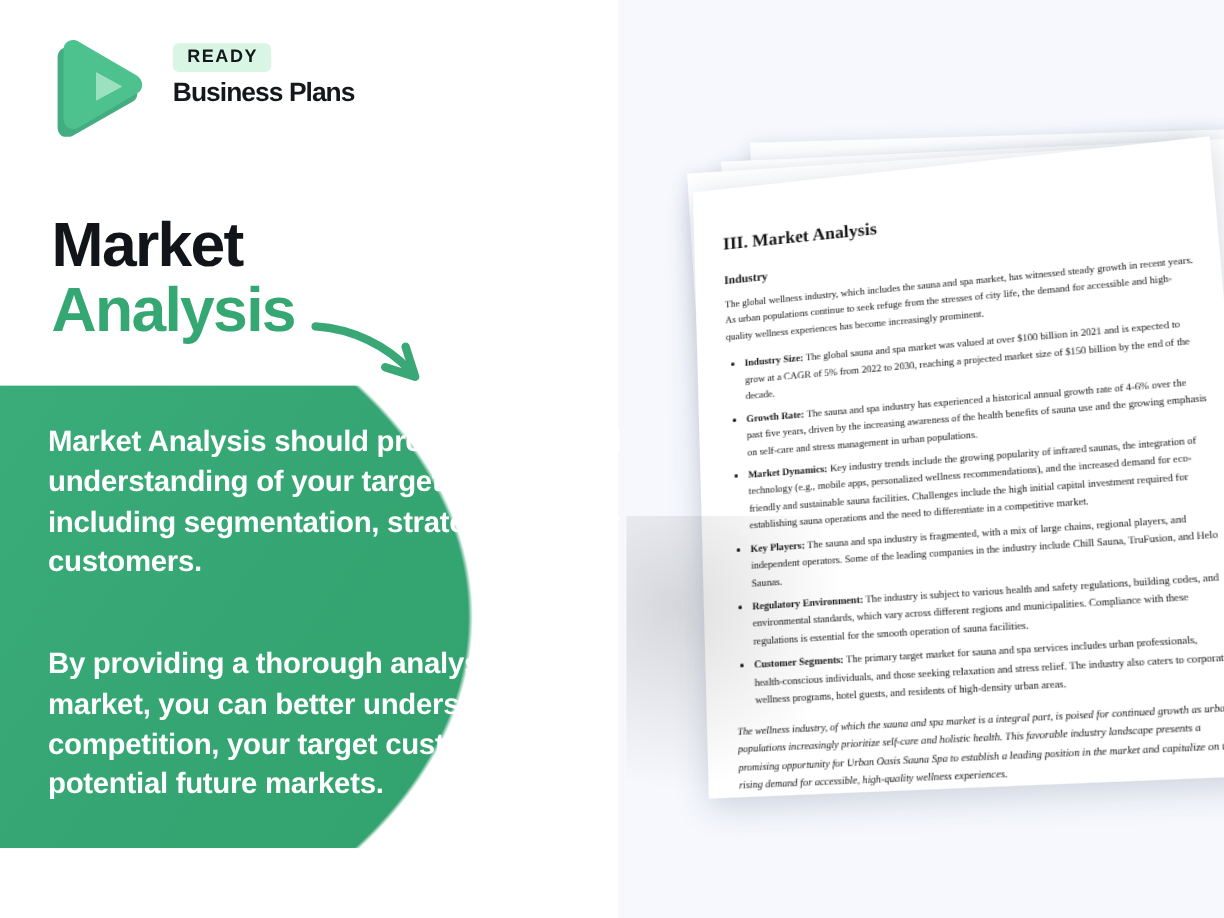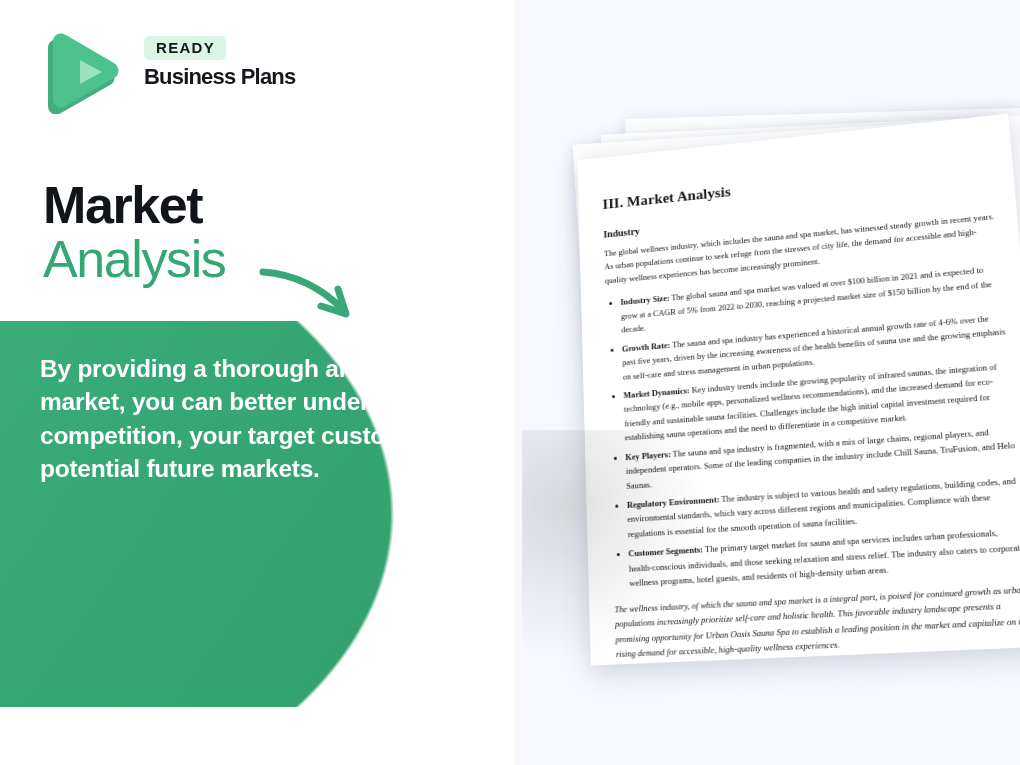--- a/index.html
+++ b/index.html
@@ -31,21 +31,21 @@
     letter-spacing:-0.8px;line-height:1.1;white-space:nowrap;
   }
 
   
   .headline{position:absolute;left:43px;top:178px;width:420px;}
   .headline .l1{
     font-size:52px;font-weight:bold;color:#111418;letter-spacing:-1.4px;
     line-height:1.04;display:block;
   }
   .headline .l2{
-    font-size:52px;font-weight:normal;color:#35a773;letter-spacing:-1.4px;
+    font-size:52px;font-weight:bold;color:#35a773;letter-spacing:-1.4px;
     line-height:1.04;display:block;
   }
   .arrow-deco{position:absolute;left:258px;top:262px;width:110px;height:62px;}
 
   
   .green-slab{
     position:absolute;left:0;top:321px;width:648px;height:386px;
     overflow:hidden;
   }
   .green-slab .fill{
@@ -146,20 +146,21 @@
       <path d="M5 10 C36 12 64 26 84 47" stroke="#3aa876" stroke-width="7" fill="none" stroke-linecap="round"></path>
       <path d="M63 44 L88 52 L80 27" fill="none" stroke="#3aa876" stroke-width="7" stroke-linecap="round" stroke-linejoin="round"></path>
     </svg>
   </div>
 
   <div class="green-slab">
     <div class="fill"></div>
   </div>
 
   <div class="slab-copy">
+    <p>Market Analysis should provide a detailed understanding of your target market, including segmentation, strategy, and key customers.</p>
     <p>By providing a thorough analysis of your market, you can better understand your competition, your target customers, and potential future markets.</p>
   </div>
 
   <div class="papers">
 
     <div class="sheet s4">
       <div class="ghost">growth in recent years. As urban populations continue to seek refuge from the stresses of city life, the demand for accessible and high-quality wellness experiences has become increasingly prominent. is expected to grow at a CAGR of 5% from 2022 to 2030, reaching a projected market size of $150 billion by the end of the decade. 4-6% over the past five years, driven by the increasing awareness of the health benefits of sauna use and the growing emphasis on self-care and stress management in urban populations. the integration of technology (e.g., mobile apps, personalized wellness recommendations), and the increased demand for eco-friendly and sustainable sauna facilities. Challenges include the high initial capital investment required for establishing sauna operations and the need to differentiate in a competitive market. players, and independent operators. Some of the leading companies in the industry include Chill Sauna, TruFusion, and Helo Saunas. building codes, and environmental standards, which vary across different regions and municipalities. Compliance with these regulations is essential for the smooth operation of sauna facilities. professionals, health-conscious individuals, and those seeking relaxation and stress relief. The industry also caters to corporate wellness programs, hotel guests, and residents of high- density urban areas. growth as urban populations increasingly prioritize self-care and holistic health. This favorable leading position in the market and capitalize on the rising demand for accessible, high-quality wellness experiences. growth</div>
     </div>
     <div class="sheet s3">
       <div class="ghost">in recent years. As urban populations continue to seek refuge from the stresses of city life, the demand for accessible and high-quality wellness experiences has become increasingly prominent. is expected to grow at a CAGR of 5% from 2022 to 2030, reaching a projected market size of $150 billion by the end of the decade. 4-6% over the past five years, driven by the increasing awareness of the health benefits of sauna use and the growing emphasis on self-care and stress management in urban populations. the integration of technology (e.g., mobile apps, personalized wellness recommendations), and the increased demand for eco-friendly and sustainable sauna facilities. Challenges include the high initial capital investment required for establishing sauna operations and the need to differentiate in a competitive market. players, and independent operators. Some of the leading companies in the industry include Chill Sauna, TruFusion, and Helo Saunas. building codes, and environmental standards, which vary across different regions and municipalities. Compliance with these regulations is essential for the smooth operation of sauna facilities. professionals, health-conscious individuals, and those seeking relaxation and stress relief. The industry also caters to corporate wellness programs, hotel guests, and residents of high- density urban areas. growth as urban populations increasingly prioritize self-care and holistic health. This favorable leading position in the market and capitalize on the rising demand for accessible, high-quality wellness experiences. growth in recent years. As urban populations continue to seek refuge from the stresses of city life, the</div>

